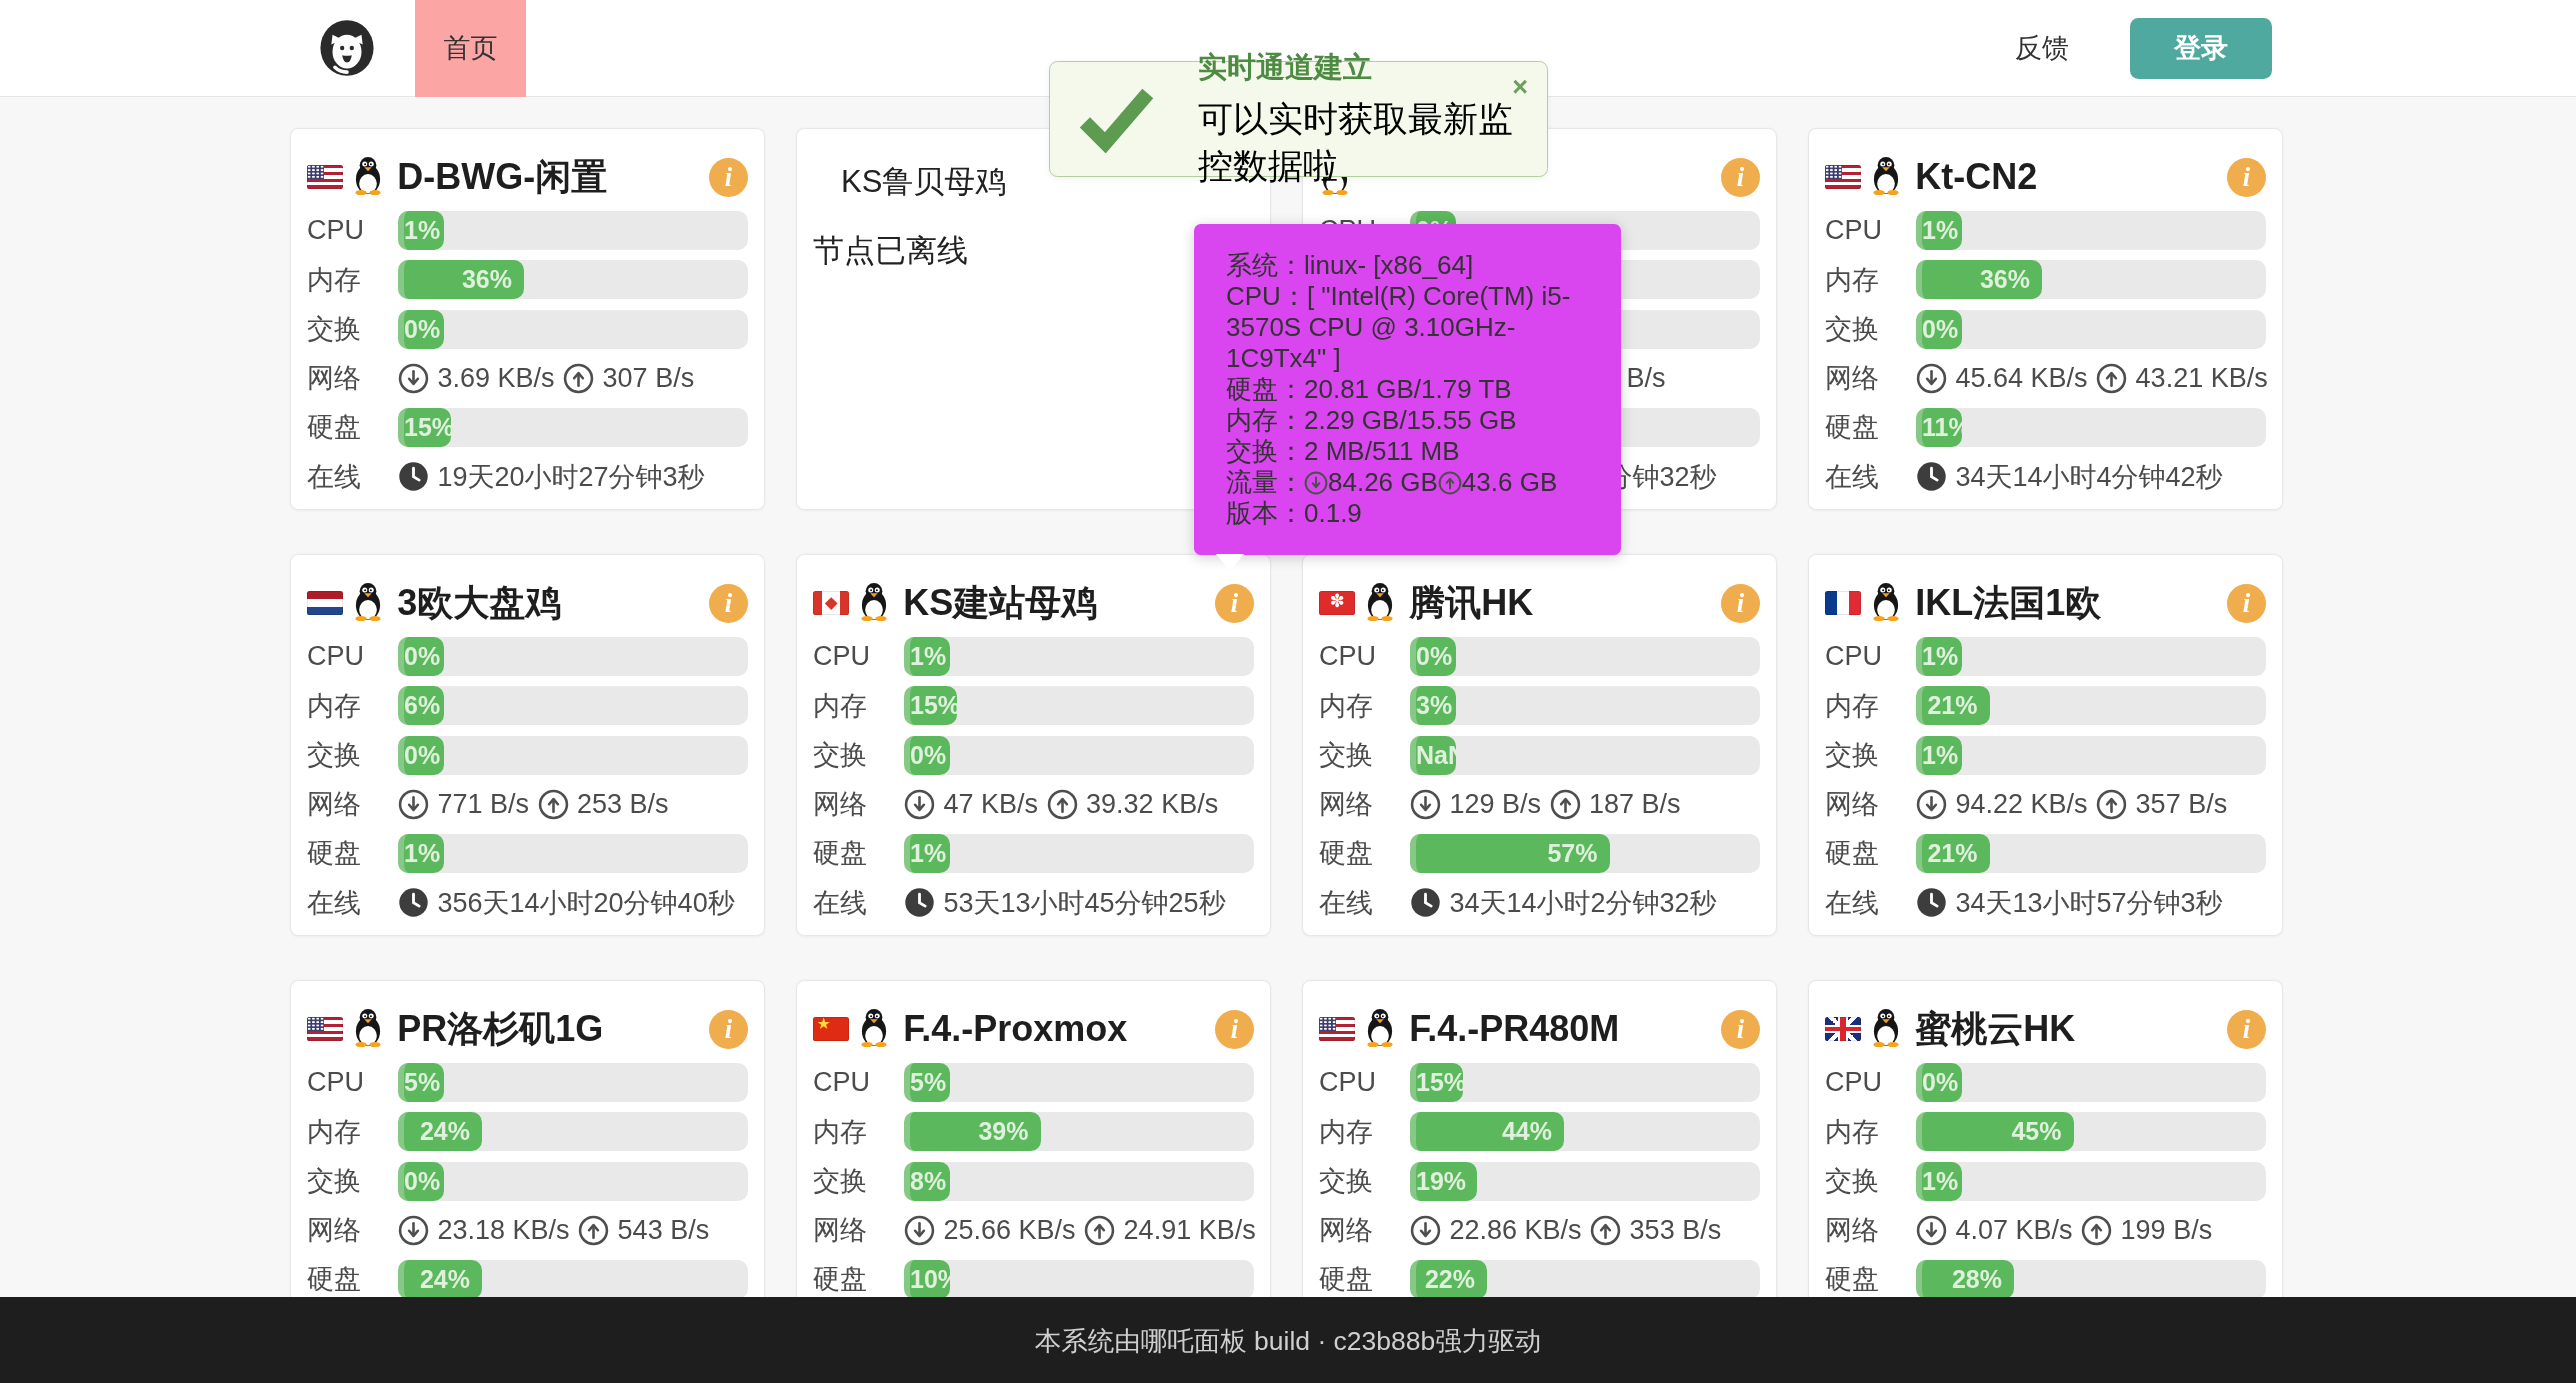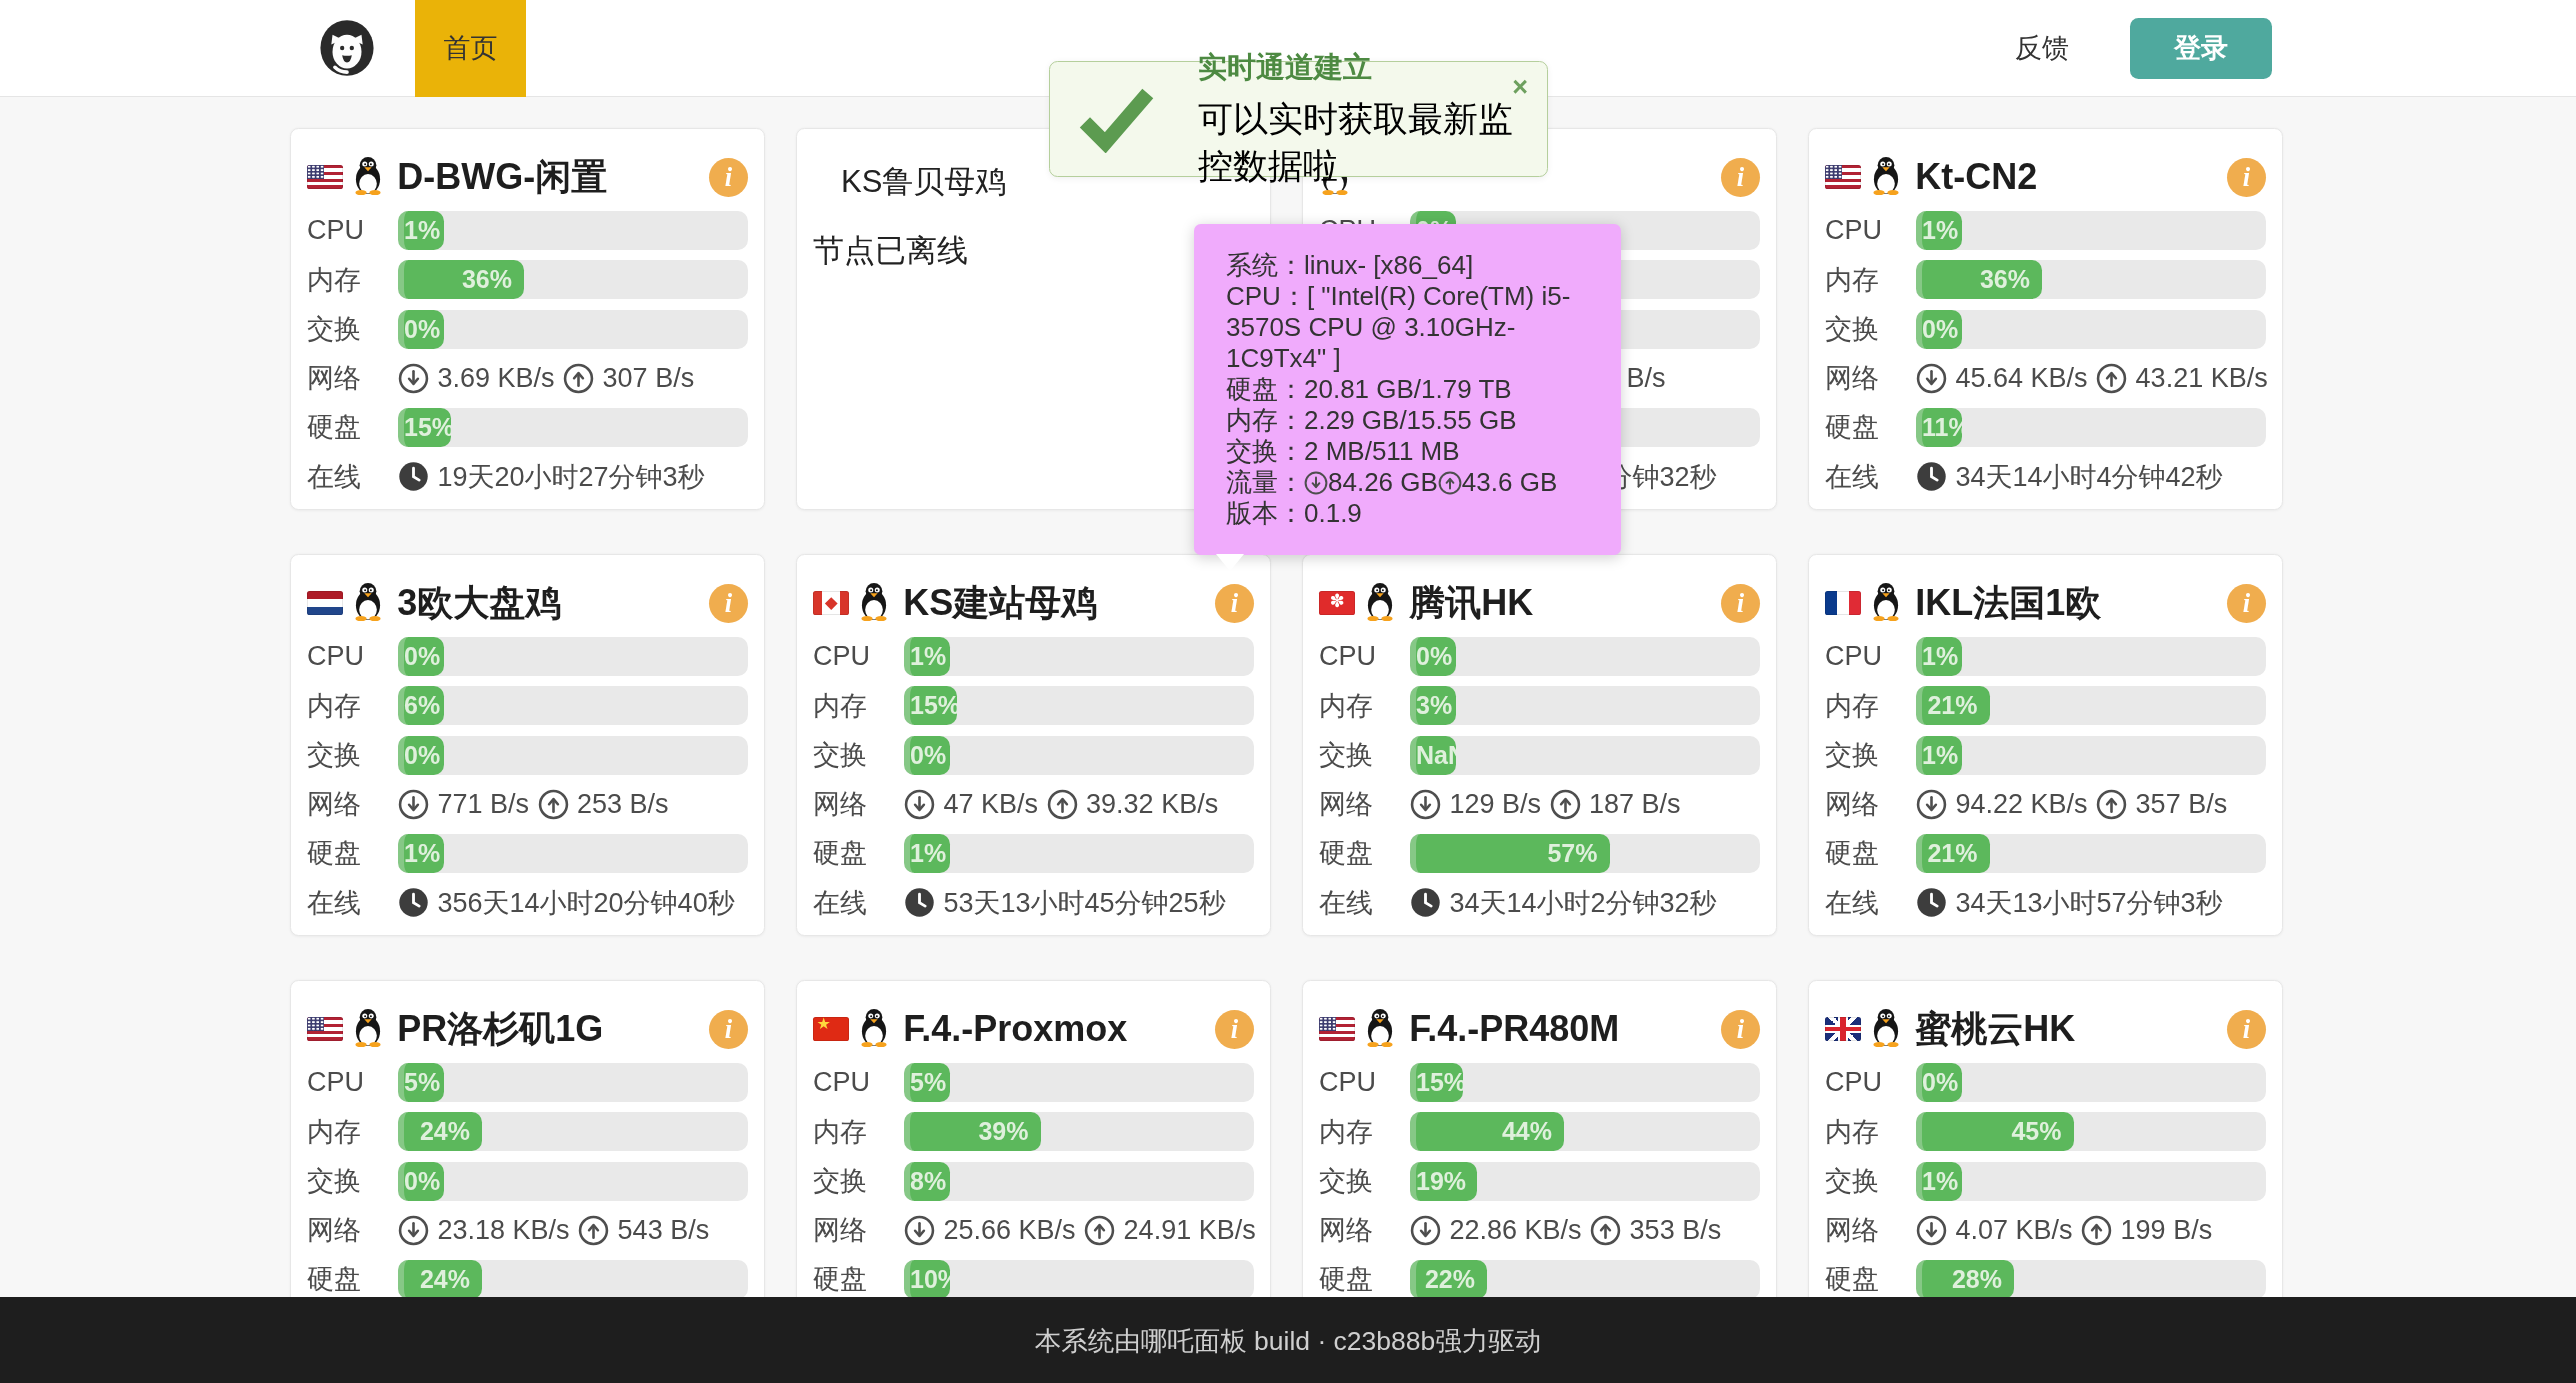--- a/index.html
+++ b/index.html
@@ -13,21 +13,21 @@
   
   .header {
     position:absolute; left:0; top:0; width:2576px; height:97px;
     background:#fff; border-bottom:1.7px solid #e5e5e5;
     display:flex; align-items:center; z-index:10;
   }
   .logo-wrap { margin-left:318px; width:58px; height:58px; flex:none; }
   .nav-tab {
     height:97px; width:111px; margin-left:39px;
     display:flex; align-items:center; justify-content:center;
-    background:#eab308; font-size:27px; color:#333; cursor:pointer;
+    background:#fca5a5; font-size:27px; color:#333; cursor:pointer;
   }
   .header-right { margin-left:auto; display:flex; align-items:center; margin-right:304px; }
   .feedback-link { font-size:27px; color:#333; margin-right:61px; cursor:pointer; }
   .login-btn {
     width:142px; height:61px; border-radius:8.5px; border:none;
     background:#4fa99e; color:#fff; font-size:27px; font-weight:700;
     font-family:inherit; cursor:pointer;
   }
   
   .grid {
@@ -95,21 +95,21 @@
   .toast-texts { margin-left:43px; }
   .toast-title { font-size:29px; font-weight:700; color:#4d8a42; }
   .toast-msg { font-size:35px; color:#000000; margin-top:8.5px; }
   .toast-close {
     position:absolute; right:19px; top:12px; font-size:27px; font-weight:700;
     color:#6da05e; cursor:pointer; line-height:1;
   }
   
   .tooltip {
     position:absolute; left:1194px; top:224px; width:427px; height:331px;
-    background:#f0abfc; border-radius:6.8px; box-shadow:0 2.6px 13.7px rgba(0,0,0,.18);
+    background:#d946ef; border-radius:6.8px; box-shadow:0 2.6px 13.7px rgba(0,0,0,.18);
     padding:26px 32px; z-index:40; font-size:26px; line-height:31px; color:#333;
   }
   .tooltip::after {
     content:""; position:absolute; left:22px; bottom:-16px;
     border-left:14.5px solid transparent; border-right:14.5px solid transparent;
     border-top:17px solid #fff;
   }
   .tip-label { color:#333; }
   .tip-row { word-break:break-word; }
   .tip-flow svg { vertical-align:-4.3px; }

